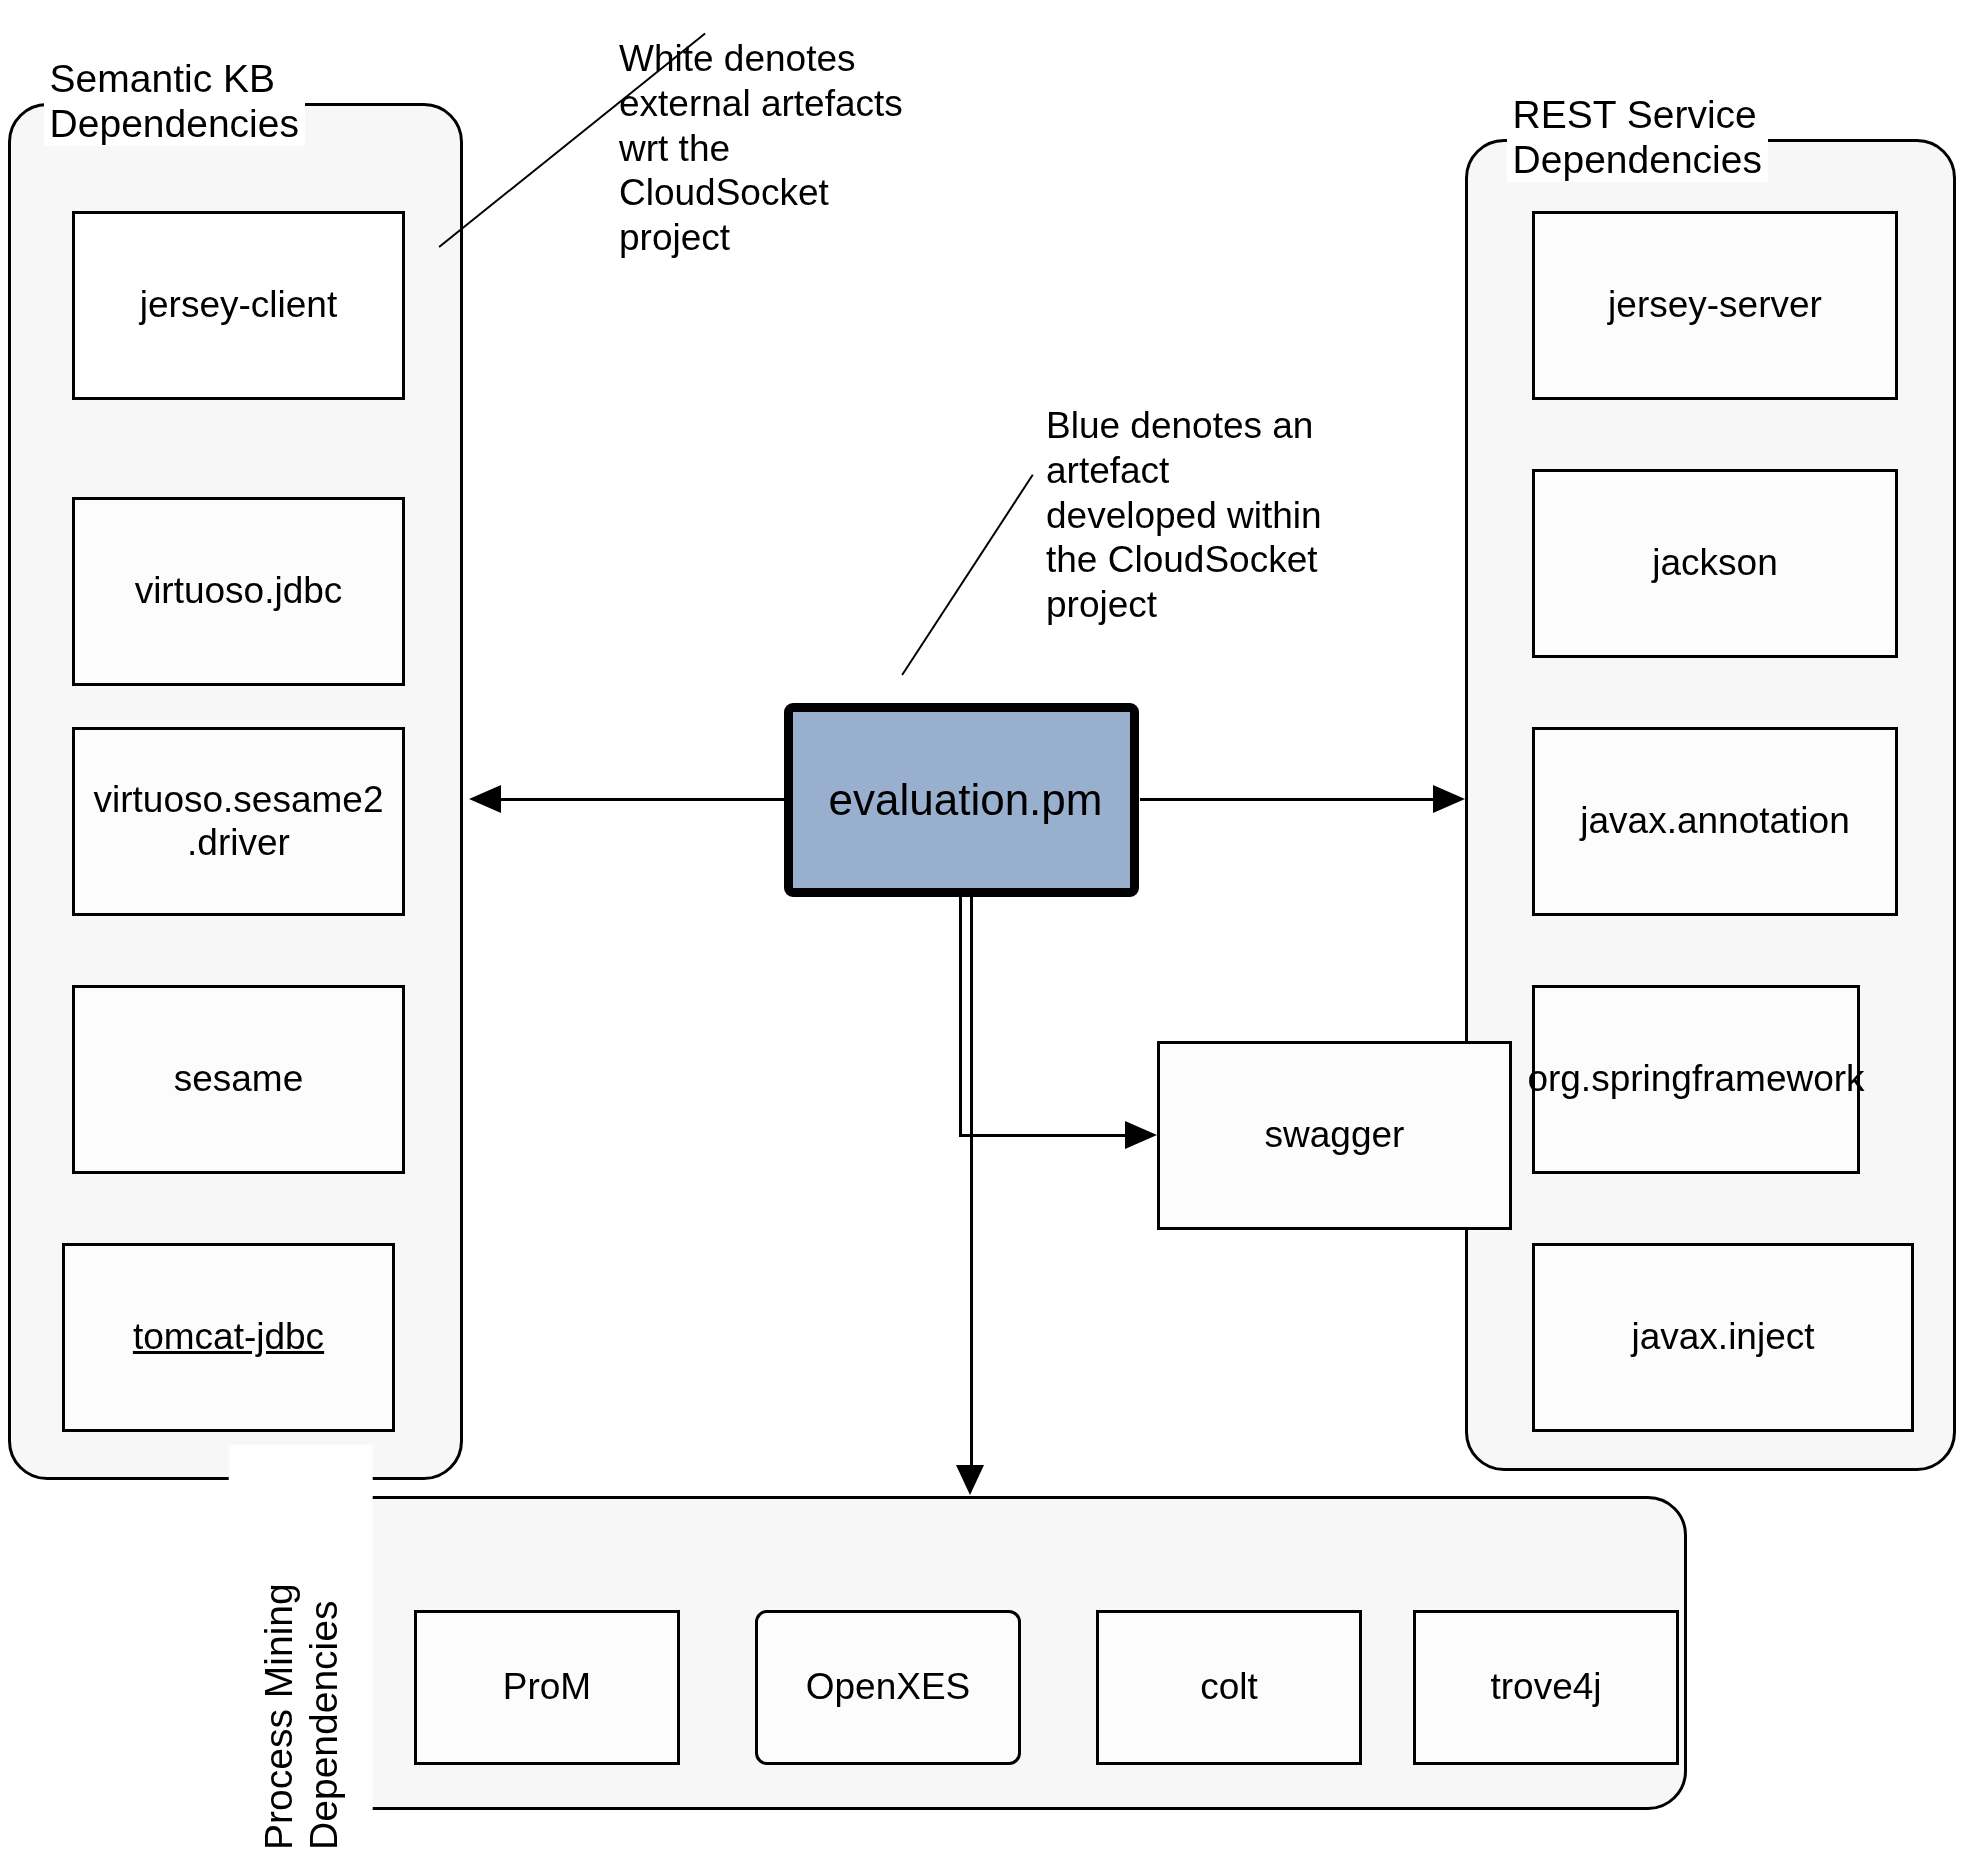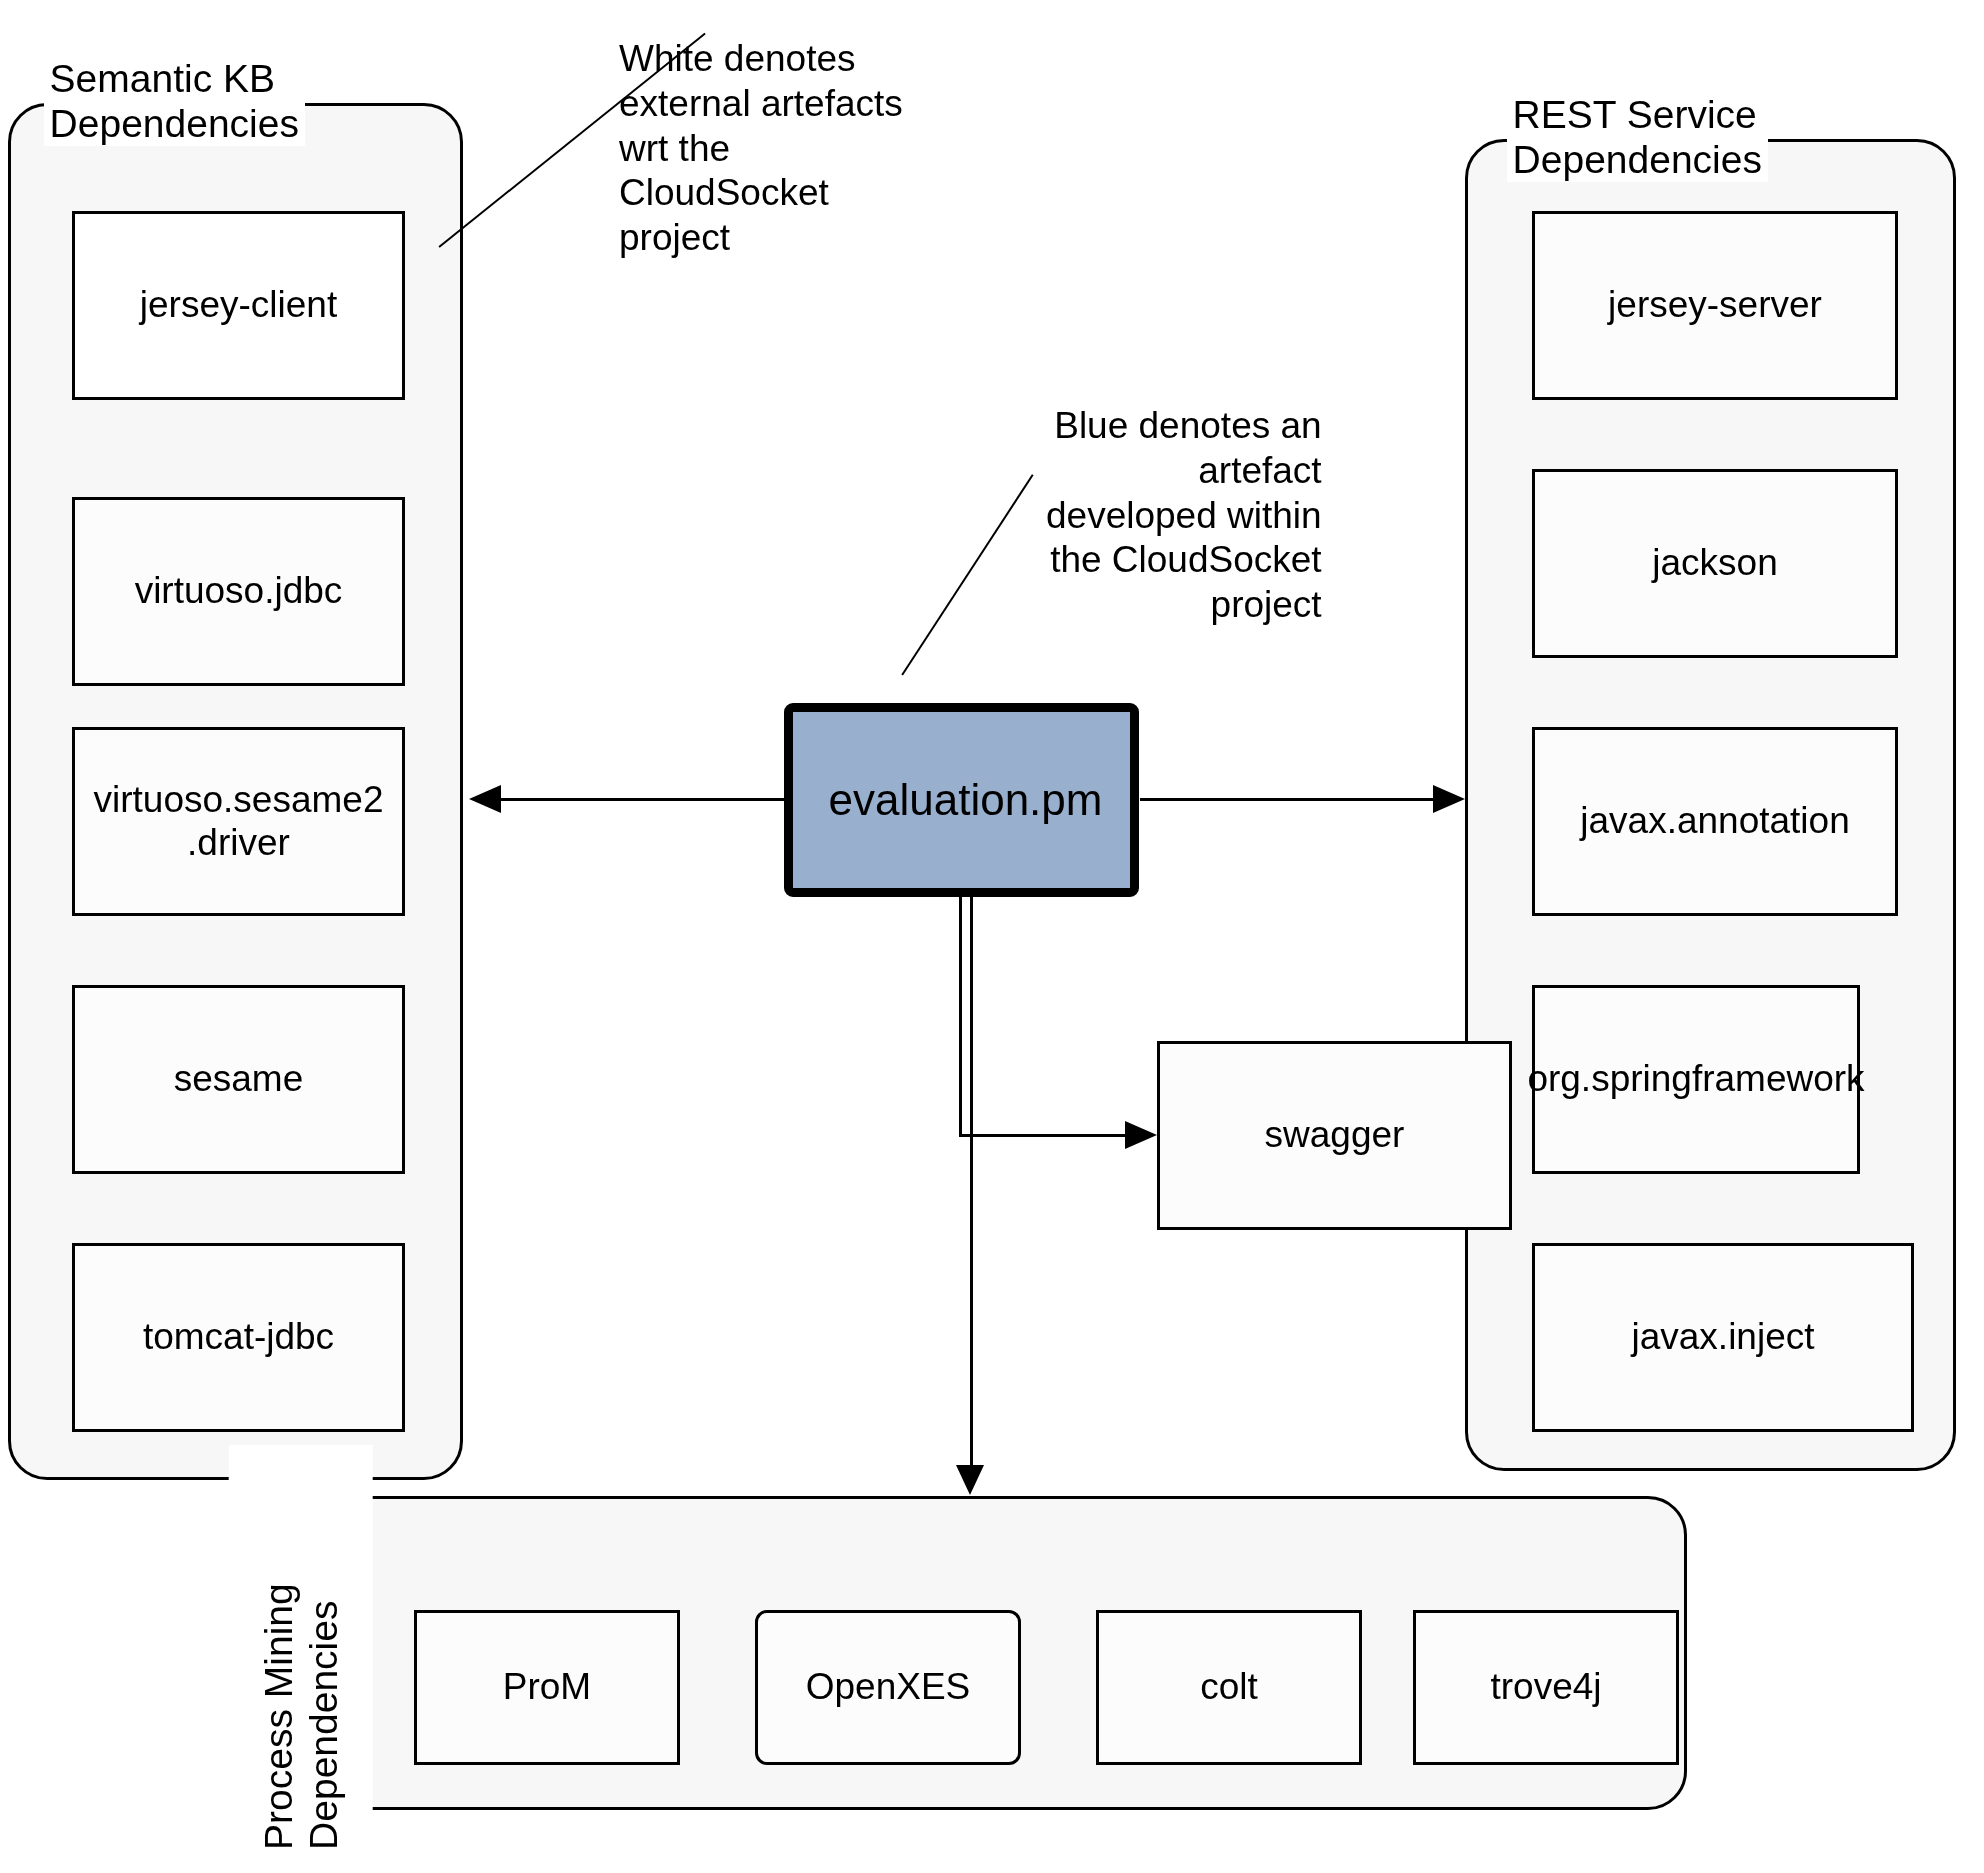--- a/index.html
+++ b/index.html
@@ -76,21 +76,21 @@
 
   <div class="container" style="left:8.3px;top:103px;width:455px;height:1377px;"></div>
   <div class="gtitle" style="left:44px;top:56px;">Semantic KB
 Dependencies</div>
 
   <div class="node" style="left:72px;top:211px;width:333px;height:189px;background:#ffffff;">jersey-client</div>
   <div class="node" style="left:72px;top:497px;width:333px;height:189px;">virtuoso.jdbc</div>
   <div class="node" style="left:72px;top:727px;width:333px;height:189px;">virtuoso.sesame2
 .driver</div>
   <div class="node" style="left:72px;top:985px;width:333px;height:189px;">sesame</div>
-  <div class="node" style="left:72px;top:1243px;width:333px;height:189px;">tomcat-jdbc</div>
+  <div class="node" style="left:62px;top:1243px;width:333px;height:189px;text-decoration:underline;">tomcat-jdbc</div>
 
   <div class="container" style="left:1465px;top:139px;width:491px;height:1332px;"></div>
   <div class="gtitle" style="left:1507px;top:92px;">REST Service
 Dependencies</div>
 
   <div class="node" style="left:1532px;top:211px;width:366px;height:189px;">jersey-server</div>
   <div class="node" style="left:1532px;top:469px;width:366px;height:189px;">jackson</div>
   <div class="node" style="left:1532px;top:727px;width:366px;height:189px;">javax.annotation</div>
   <div class="node" style="left:1532px;top:985px;width:328px;height:189px;">org.springframework</div>
   <div class="node" style="left:1532px;top:1243px;width:382px;height:189px;">javax.inject</div>
@@ -122,20 +122,20 @@
   <div class="ah down" style="left:956px;top:1465px;"></div>
 
   <div class="leader" style="left:439px;top:246px;width:341px;transform:rotate(-38.74deg);"></div>
   <div class="leader" style="left:902px;top:674px;width:239px;transform:rotate(-56.87deg);"></div>
 
   <div class="note" style="left:619px;top:10px;margin-top:27px;">White denotes
 external artefacts
 wrt the
 CloudSocket
 project</div>
-  <div class="note" style="left:1046px;top:404px;text-align:right;">Blue denotes an
+  <div class="note" style="left:1046px;top:404px;">Blue denotes an
 artefact
 developed within
 the CloudSocket
 project</div>
 
 </div>
 
 
 </body></html>

